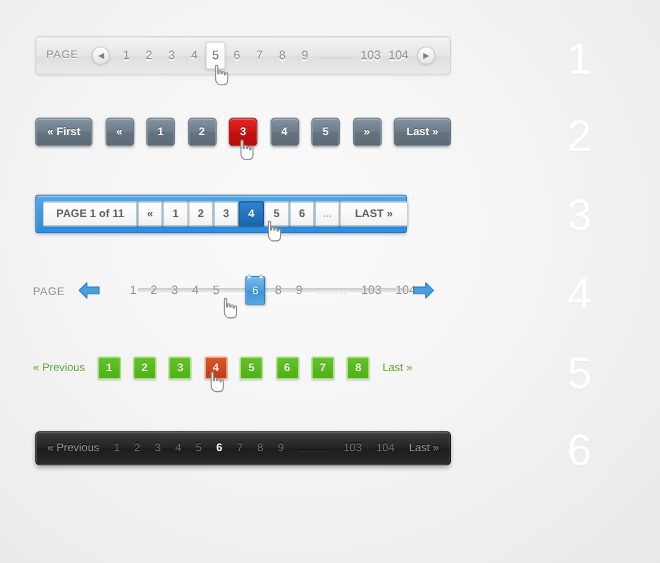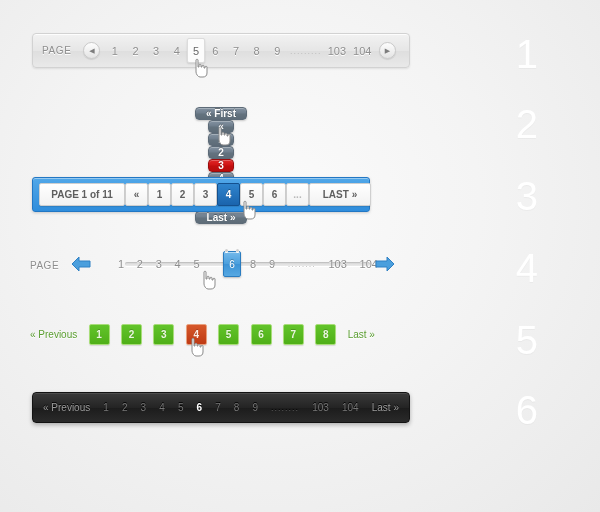--- a/index.html
+++ b/index.html
@@ -49,21 +49,21 @@
   .circ{
     width:15px;height:15px;border-radius:50%;
     background:linear-gradient(to bottom,#fdfdfd,#e4e4e4);
     border:1px solid #c9c9c9;box-shadow:0 1px 1px rgba(0,0,0,.1);
     display:flex;align-items:center;justify-content:center;
     font-size:7px;color:#7d7d7d;margin:0 4px;flex:none;
   }
 
   
   .row2{position:absolute;left:32px;top:107px;width:378px;height:28px;
-    display:flex;align-items:center;justify-content:space-between;flex-direction:column;}
+    display:flex;justify-content:space-between;}
   .btn2{
     height:26px;min-width:26px;padding:0 7px;box-sizing:border-box;
     border-radius:4px;border:1px solid #5d6b78;
     background:linear-gradient(to bottom,#8392a1 0%,#6e7d8c 48%,#64737f 52%,#5e6c78 100%);
     color:#fff;font-size:10px;font-weight:bold;
     display:flex;align-items:center;justify-content:center;
     text-shadow:0 -1px 0 rgba(0,0,0,.35);
     box-shadow:0 1px 2px rgba(0,0,0,.2), inset 0 1px 0 rgba(255,255,255,.28);
   }
   .btn2.wide{min-width:52px;}

